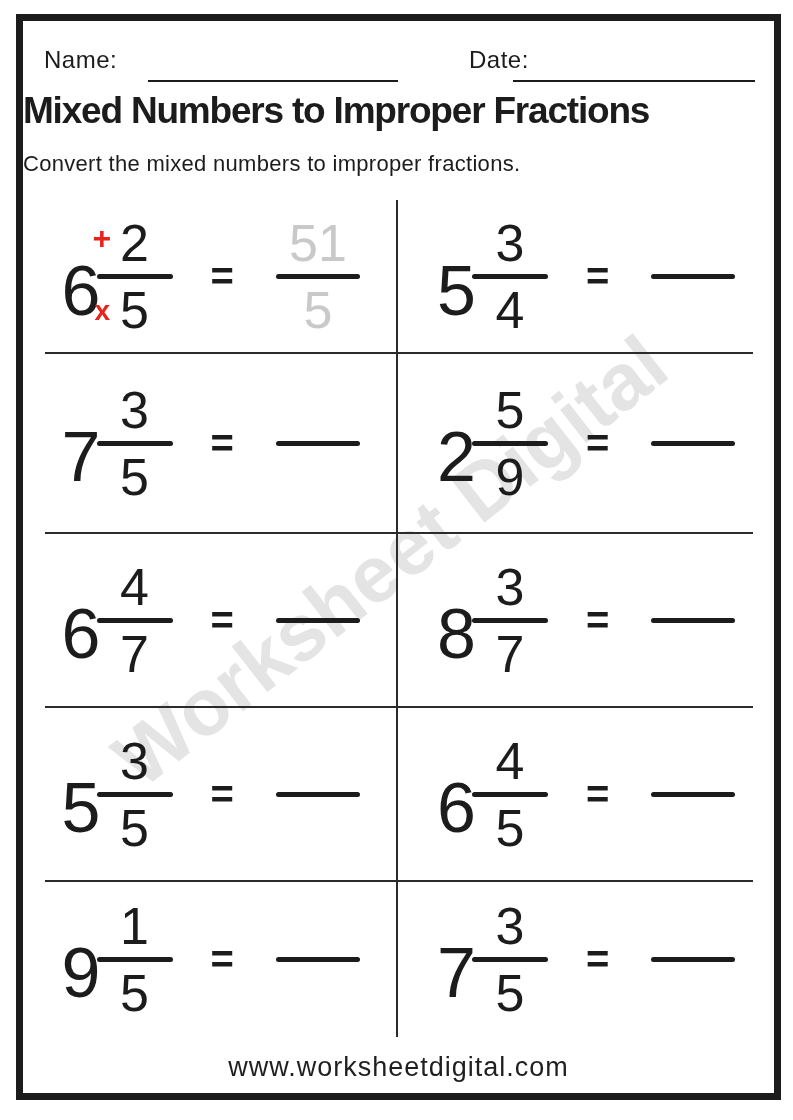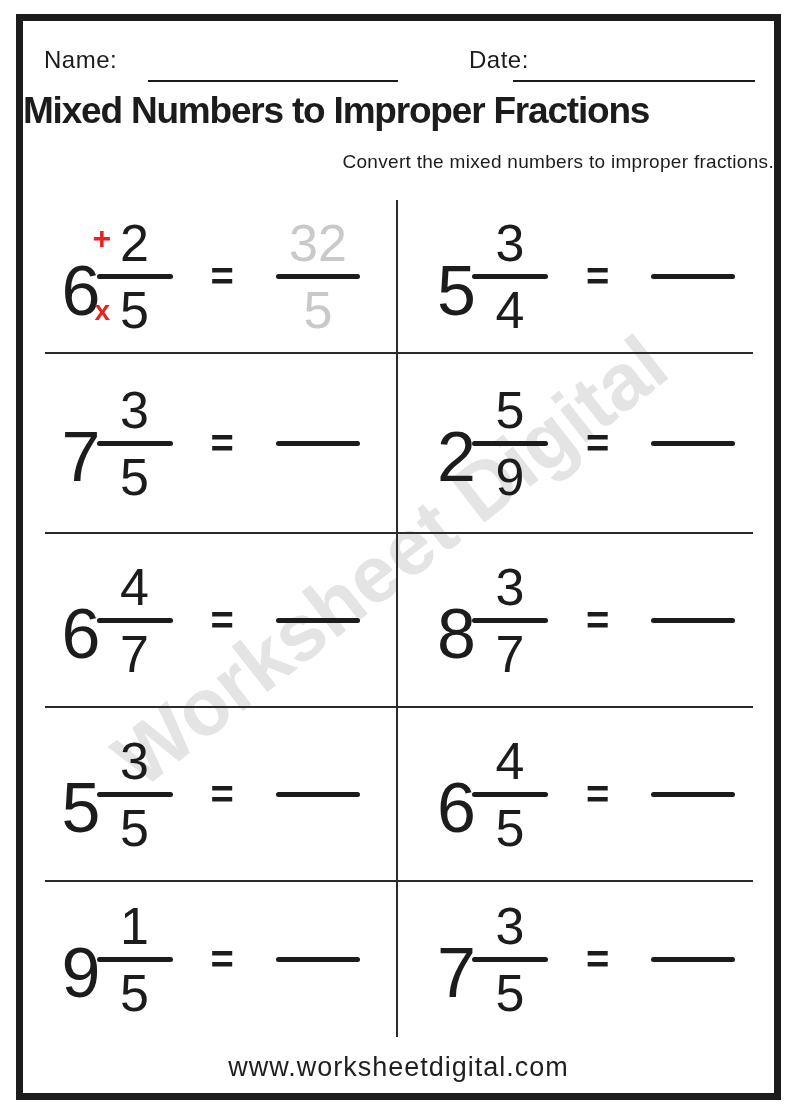--- a/index.html
+++ b/index.html
@@ -23,21 +23,21 @@
   .write-line { position:absolute; height:2px; background:var(--ink); }
   .name-line { left:148px; top:80px; width:250px; }
   .date-line { left:513px; top:80px; width:242px; }
   .title {
     position:absolute; left:23px; top:90px; width:606px;
     text-align:center; font-size:37px; font-weight:700;
     letter-spacing:-1.2px; white-space:nowrap; color:var(--ink);
   }
   .subtitle {
     position:absolute; left:23px; top:151px; width:751px;
-    text-align:right; font-size:19px; letter-spacing:0.3px; color:var(--ink);
+    text-align:left; font-size:22px; letter-spacing:0.3px; color:var(--ink);
   }
   
   .watermark {
     position:absolute; left:55px; top:520px; width:660px;
     text-align:center; font-size:80px; font-weight:700;
     color:var(--watermark_gray, #e4e4e4);
     transform:rotate(-38deg);
     white-space:nowrap; z-index:0;
   }
   
@@ -92,21 +92,21 @@
       <span class="whole">6</span>
       <span class="frac">
         <span class="mark mark-plus">+</span>
         <span class="num">2</span>
         <span class="bar"></span>
         <span class="den">5</span>
         <span class="mark mark-x">x</span>
       </span>
       <span class="eq">=</span>
       <span class="frac answer-frac">
-        <span class="num">32</span>
+        <span class="num">51</span>
         <span class="bar"></span>
         <span class="den">5</span>
       </span>
     </div>
   </div>
 
   <div class="cell">
     <div class="problem">
       <span class="whole">5</span>
       <span class="frac">

